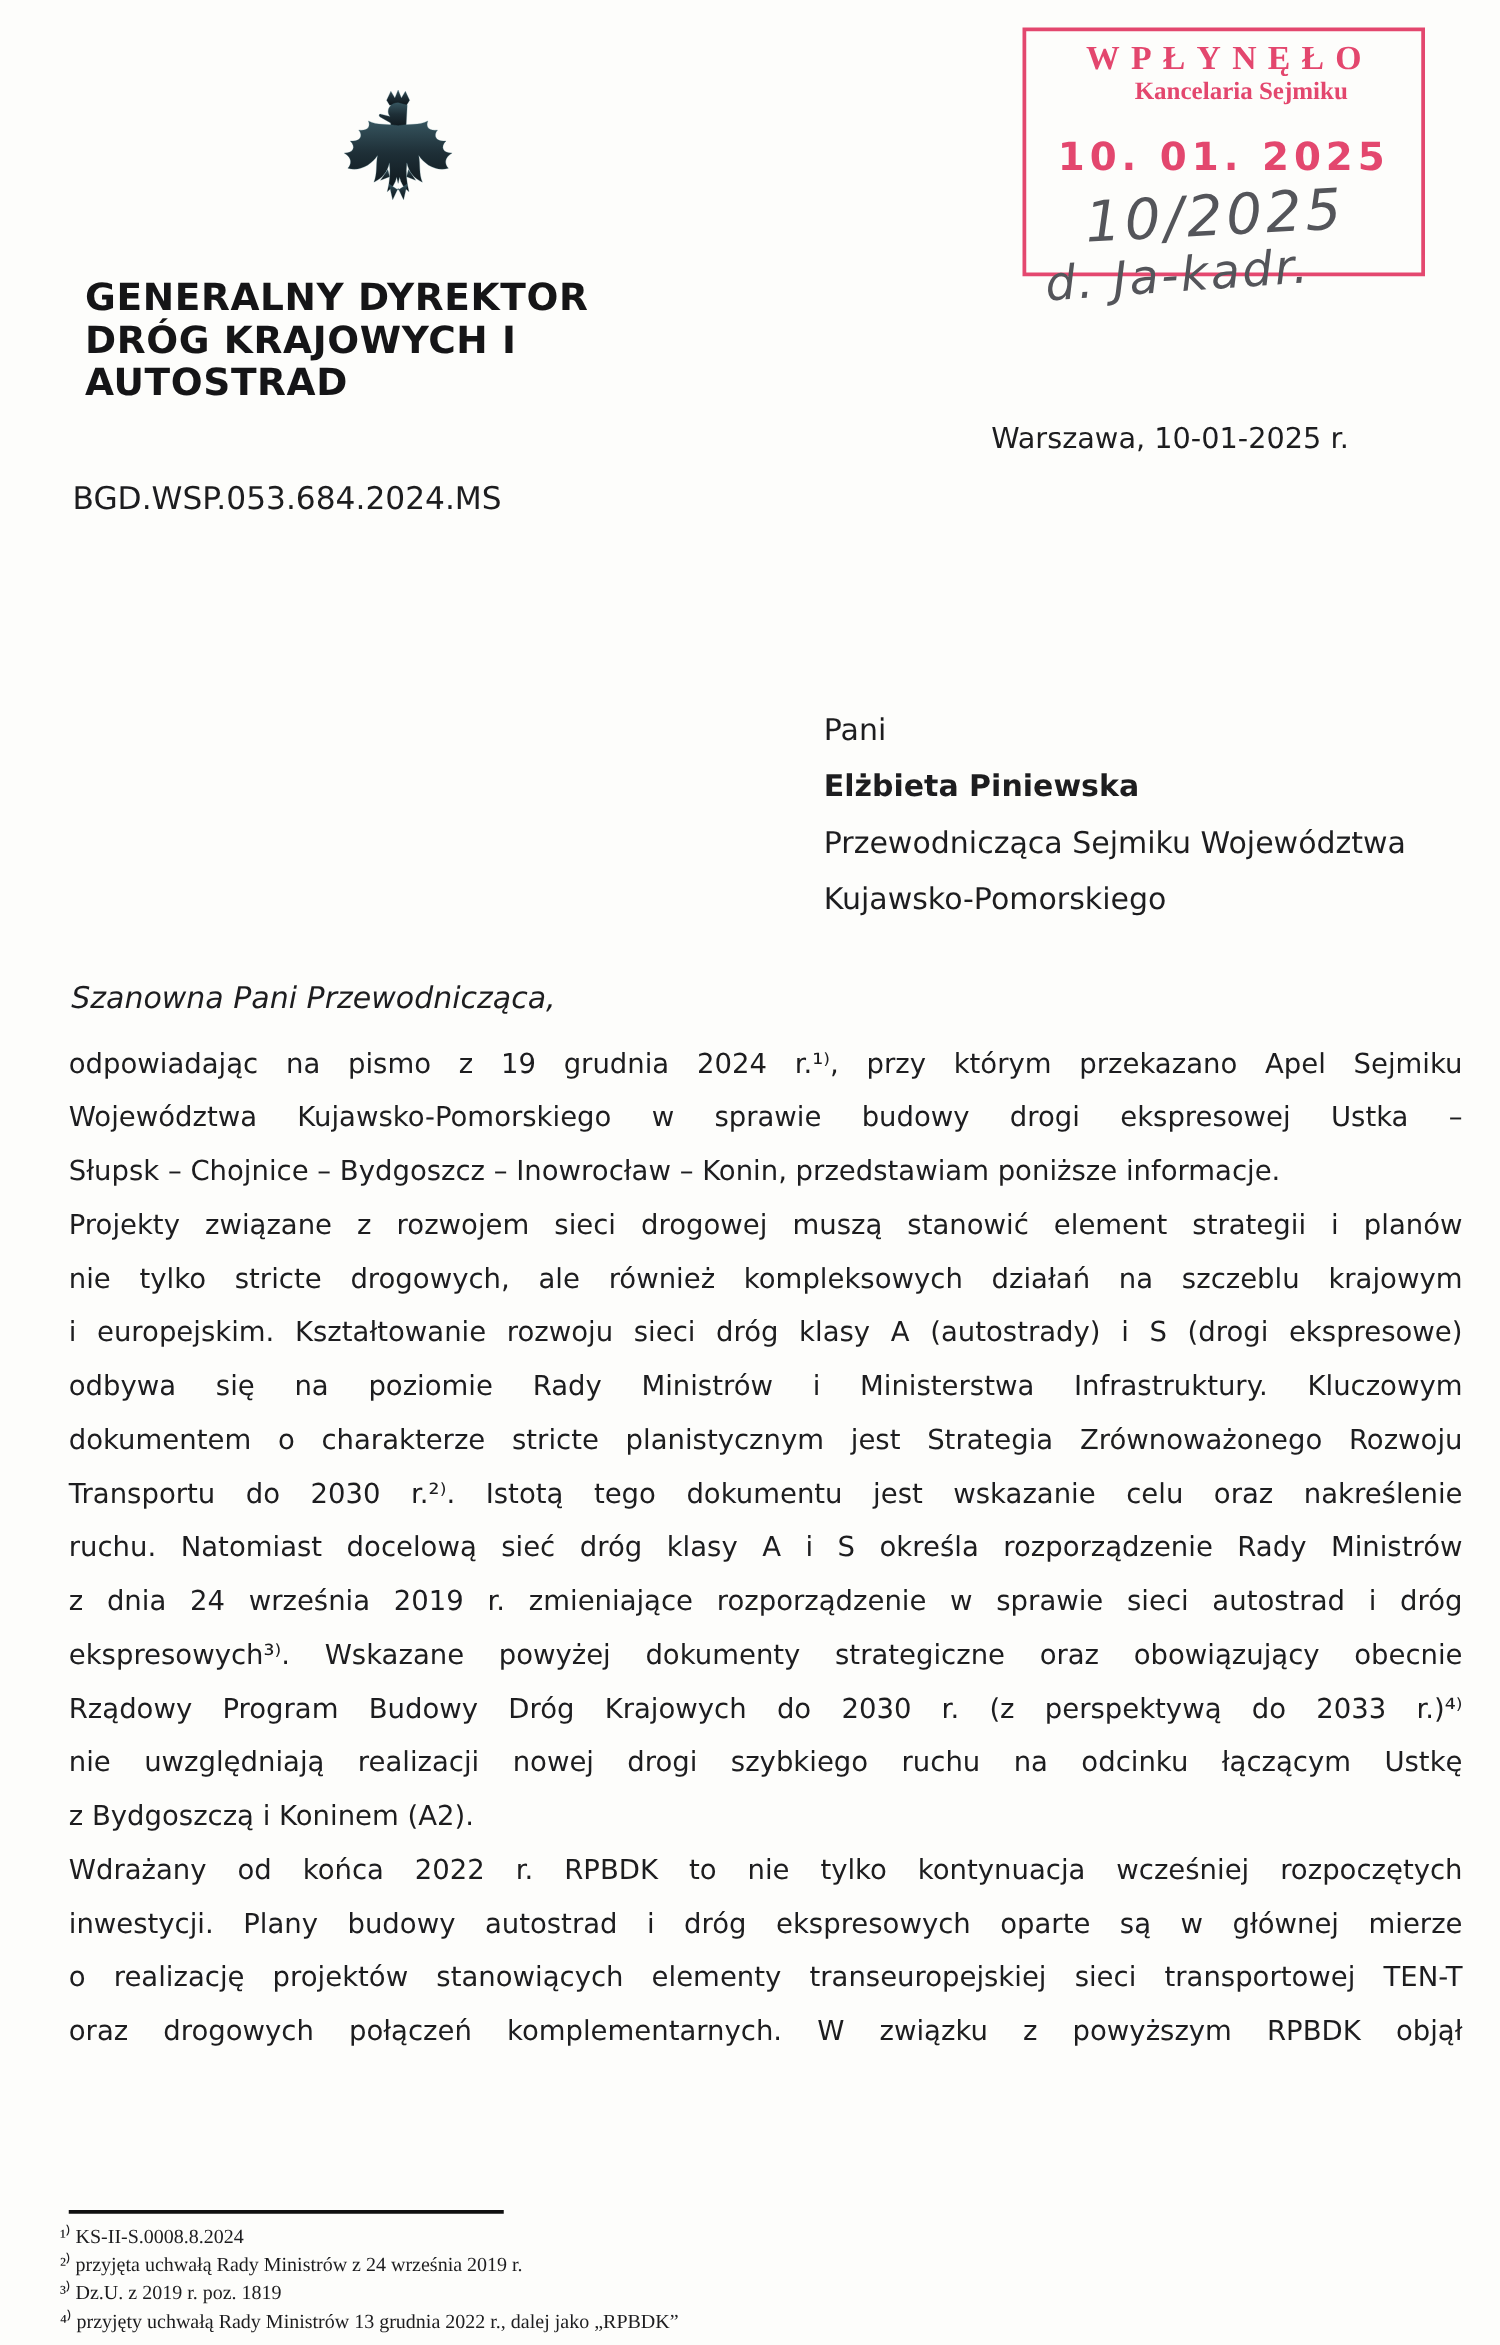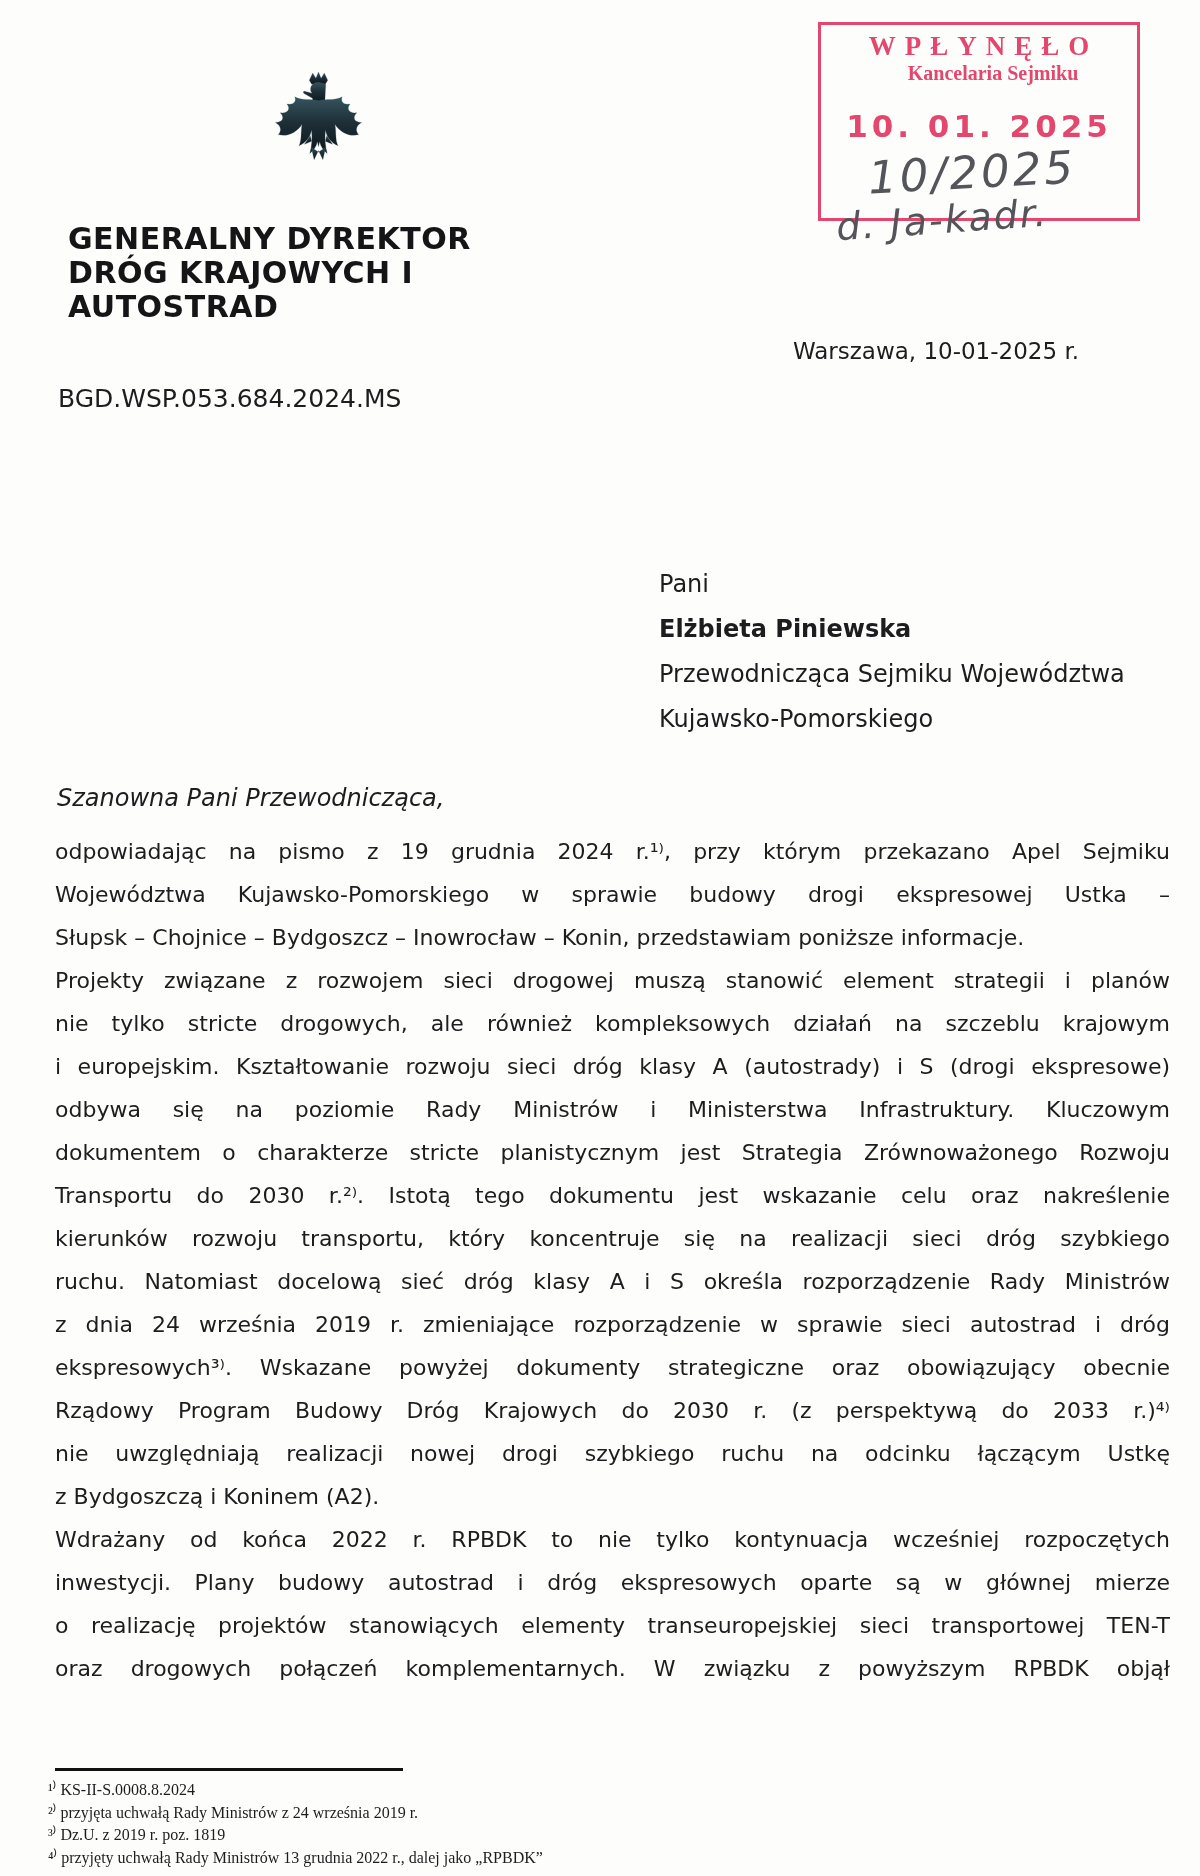--- a/index.html
+++ b/index.html
@@ -120,21 +120,20 @@
   <div class="body-block">
       <div class="body-line just">odpowiadając na pismo z 19 grudnia 2024 r.¹⁾, przy którym przekazano Apel Sejmiku</div>
       <div class="body-line just">Województwa Kujawsko-Pomorskiego w sprawie budowy drogi ekspresowej Ustka –</div>
       <div class="body-line">Słupsk – Chojnice – Bydgoszcz – Inowrocław – Konin, przedstawiam poniższe informacje.</div>
       <div class="body-line just">Projekty związane z rozwojem sieci drogowej muszą stanowić element strategii i planów</div>
       <div class="body-line just">nie tylko stricte drogowych, ale również kompleksowych działań na szczeblu krajowym</div>
       <div class="body-line just">i europejskim. Kształtowanie rozwoju sieci dróg klasy A (autostrady) i S (drogi ekspresowe)</div>
       <div class="body-line just">odbywa się na poziomie Rady Ministrów i Ministerstwa Infrastruktury. Kluczowym</div>
       <div class="body-line just">dokumentem o charakterze stricte planistycznym jest Strategia Zrównoważonego Rozwoju</div>
       <div class="body-line just">Transportu do 2030 r.²⁾. Istotą tego dokumentu jest wskazanie celu oraz nakreślenie</div>
-      <div class="body-line just">kierunków rozwoju transportu, który koncentruje się na realizacji sieci dróg szybkiego</div>
       <div class="body-line just">ruchu. Natomiast docelową sieć dróg klasy A i S określa rozporządzenie Rady Ministrów</div>
       <div class="body-line just">z dnia 24 września 2019 r. zmieniające rozporządzenie w sprawie sieci autostrad i dróg</div>
       <div class="body-line just">ekspresowych³⁾. Wskazane powyżej dokumenty strategiczne oraz obowiązujący obecnie</div>
       <div class="body-line just">Rządowy Program Budowy Dróg Krajowych do 2030 r. (z perspektywą do 2033 r.)⁴⁾</div>
       <div class="body-line just">nie uwzględniają realizacji nowej drogi szybkiego ruchu na odcinku łączącym Ustkę</div>
       <div class="body-line">z Bydgoszczą i Koninem (A2).</div>
       <div class="body-line just">Wdrażany od końca 2022 r. RPBDK to nie tylko kontynuacja wcześniej rozpoczętych</div>
       <div class="body-line just">inwestycji. Plany budowy autostrad i dróg ekspresowych oparte są w głównej mierze</div>
       <div class="body-line just">o realizację projektów stanowiących elementy transeuropejskiej sieci transportowej TEN-T</div>
       <div class="body-line just">oraz drogowych połączeń komplementarnych. W związku z powyższym RPBDK objął</div>

